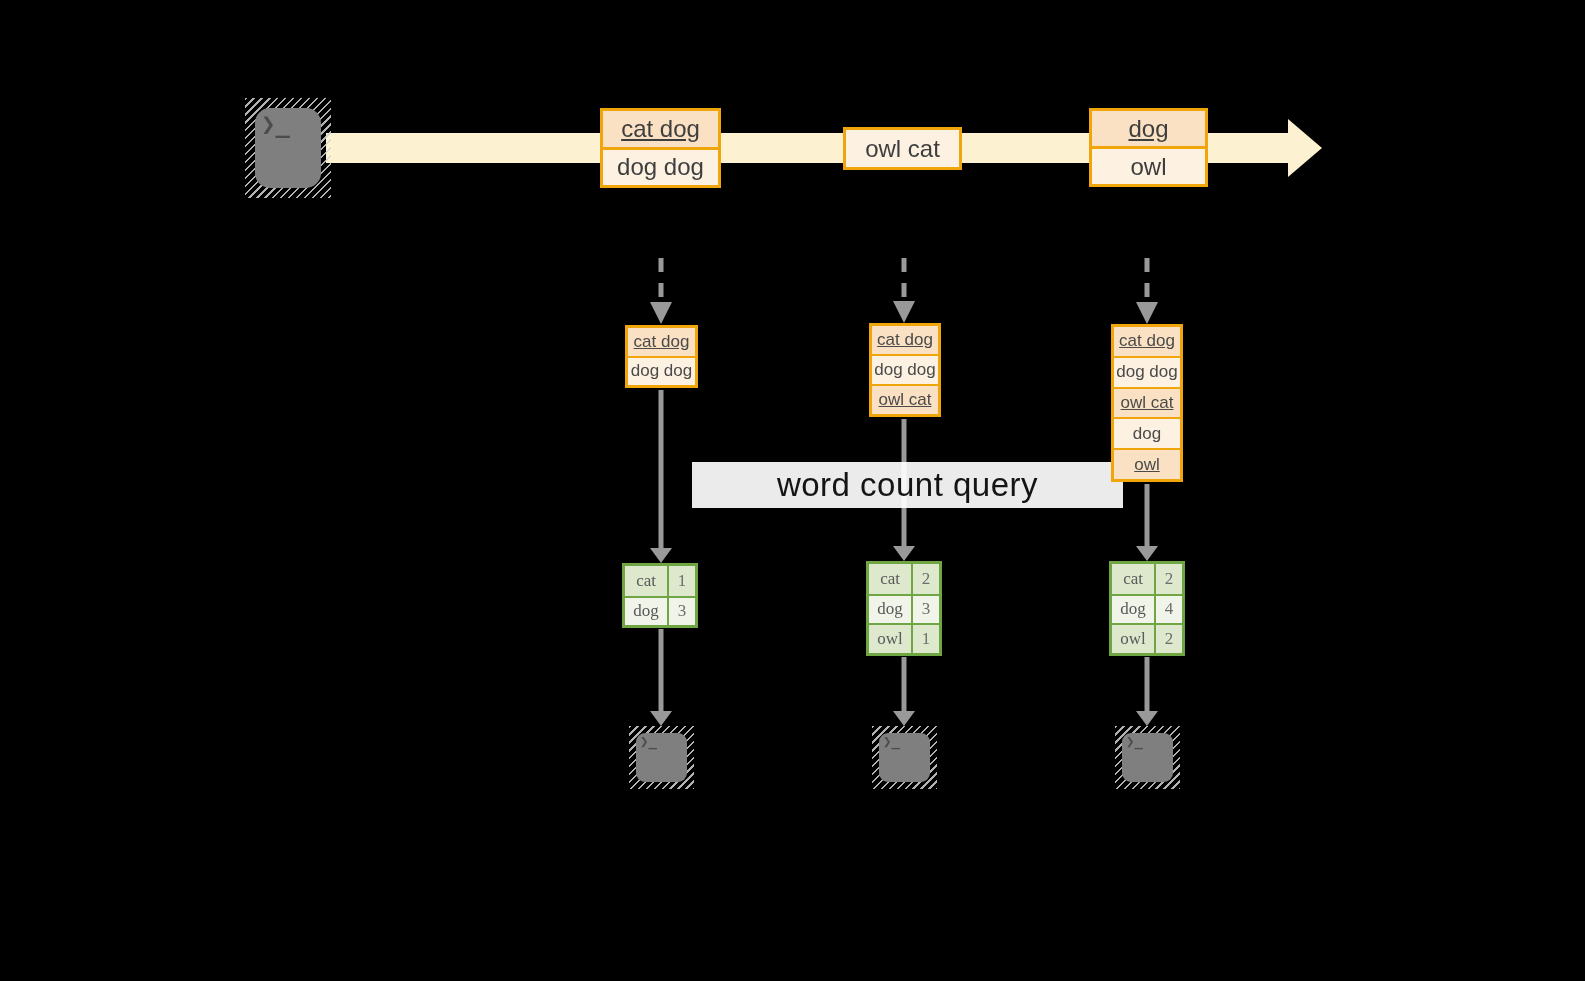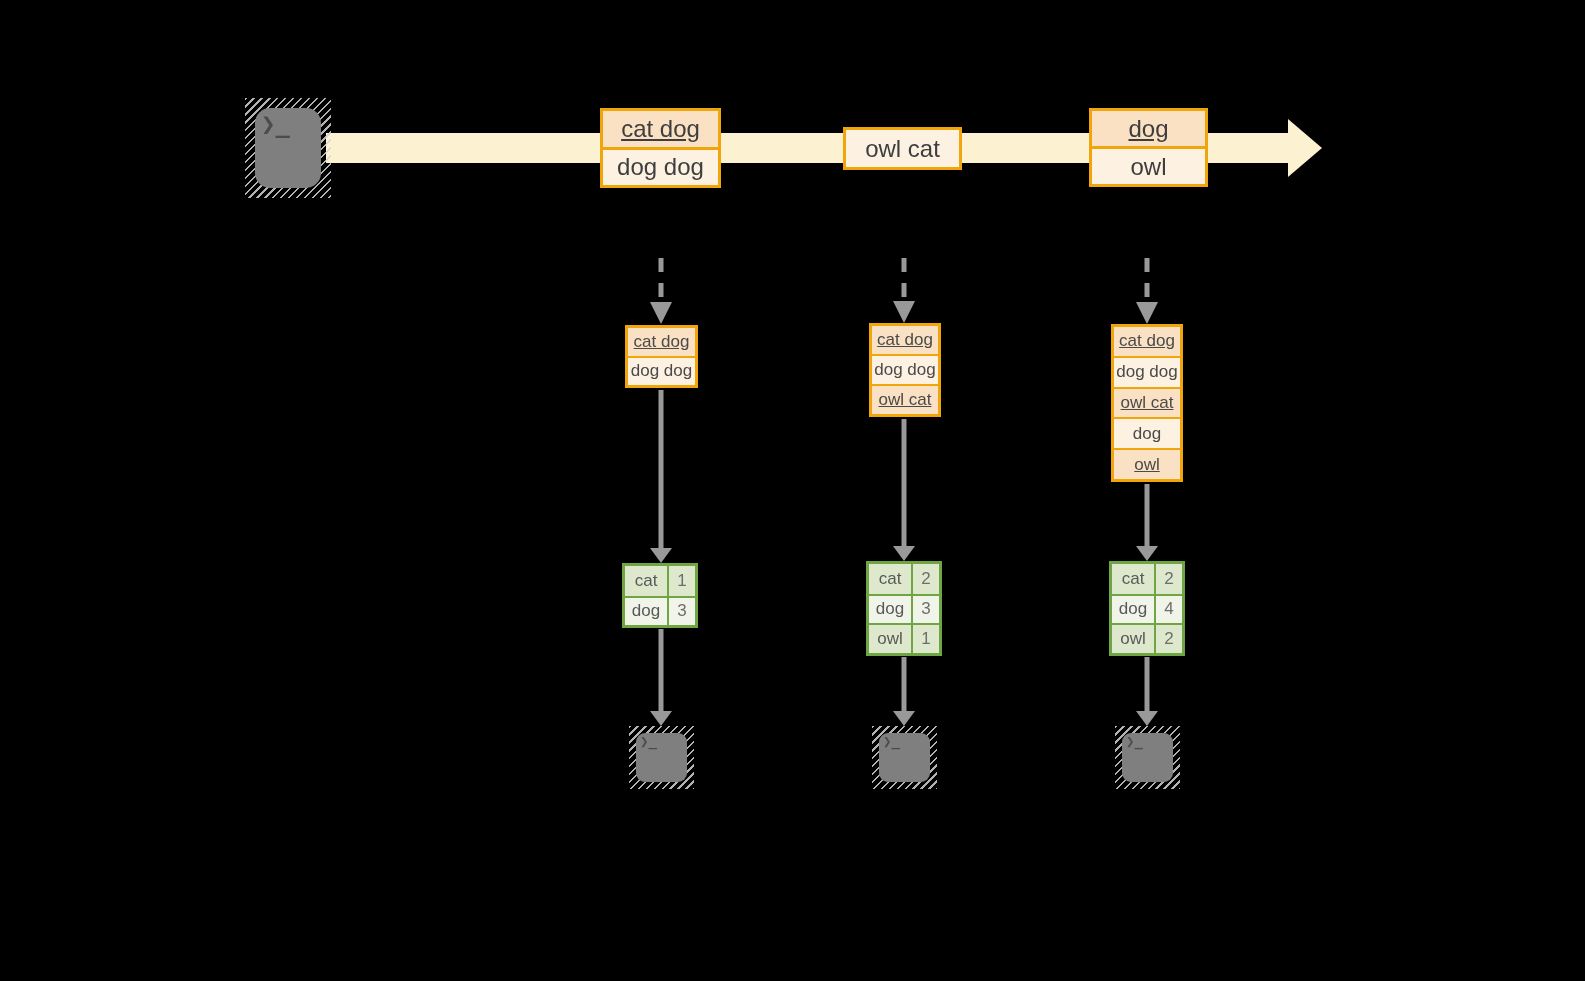--- a/index.html
+++ b/index.html
@@ -42,21 +42,21 @@
   .obox.st .row{font-size:17px;border-top-width:2.5px;color:#4a4a4a;}
 
   
   .gtable{
     position:absolute;z-index:3;box-sizing:border-box;
     border:3px solid var(--green_border);background:var(--green_border);
     display:grid;grid-template-columns:63% 37%;grid-auto-rows:1fr;
   }
   .gtable .cell{
     display:flex;align-items:center;justify-content:center;
-    font-size:17px;color:#595959;border-top:2.5px solid var(--green_border);
+    font-size:17px;color:#595959;border-top:2.5px solid var(--green_border);font-family:Liberation Serif, serif;
   }
   .gtable .cell.word{border-right:2.5px solid var(--green_border);}
   .gtable .cell.count{color:#6e6e6e;}
   .gtable .cell.r0{border-top:none;}
   .gtable .cell.dark{background:var(--green_fill_dark);}
   .gtable .cell.light{background:var(--green_fill_light);}
 
   
   .banner{
     position:absolute;z-index:2;background:rgba(255,255,255,0.92);
@@ -142,20 +142,23 @@
     <div class="row light">dog dog</div>
   </div>
   <div class="obox ev" style="left:843px;top:127px;width:119px;height:43px;">
     <div class="row light">owl cat</div>
   </div>
   <div class="obox ev" style="left:1089px;top:108px;width:119px;height:79px;">
     <div class="row dark">dog</div>
     <div class="row light">owl</div>
   </div>
 
+  <div class="banner" style="left:692px;top:462px;width:431px;height:46px;">
+    <span class="label">word count query</span>
+  </div>
 
   <div class="obox st" style="left:625px;top:325px;width:73px;height:63px;">
     <div class="row dark">cat dog</div>
     <div class="row light">dog dog</div>
   </div>
   <div class="obox st" style="left:869px;top:323px;width:72px;height:94px;">
     <div class="row dark">cat dog</div>
     <div class="row light">dog dog</div>
     <div class="row dark">owl cat</div>
   </div>

